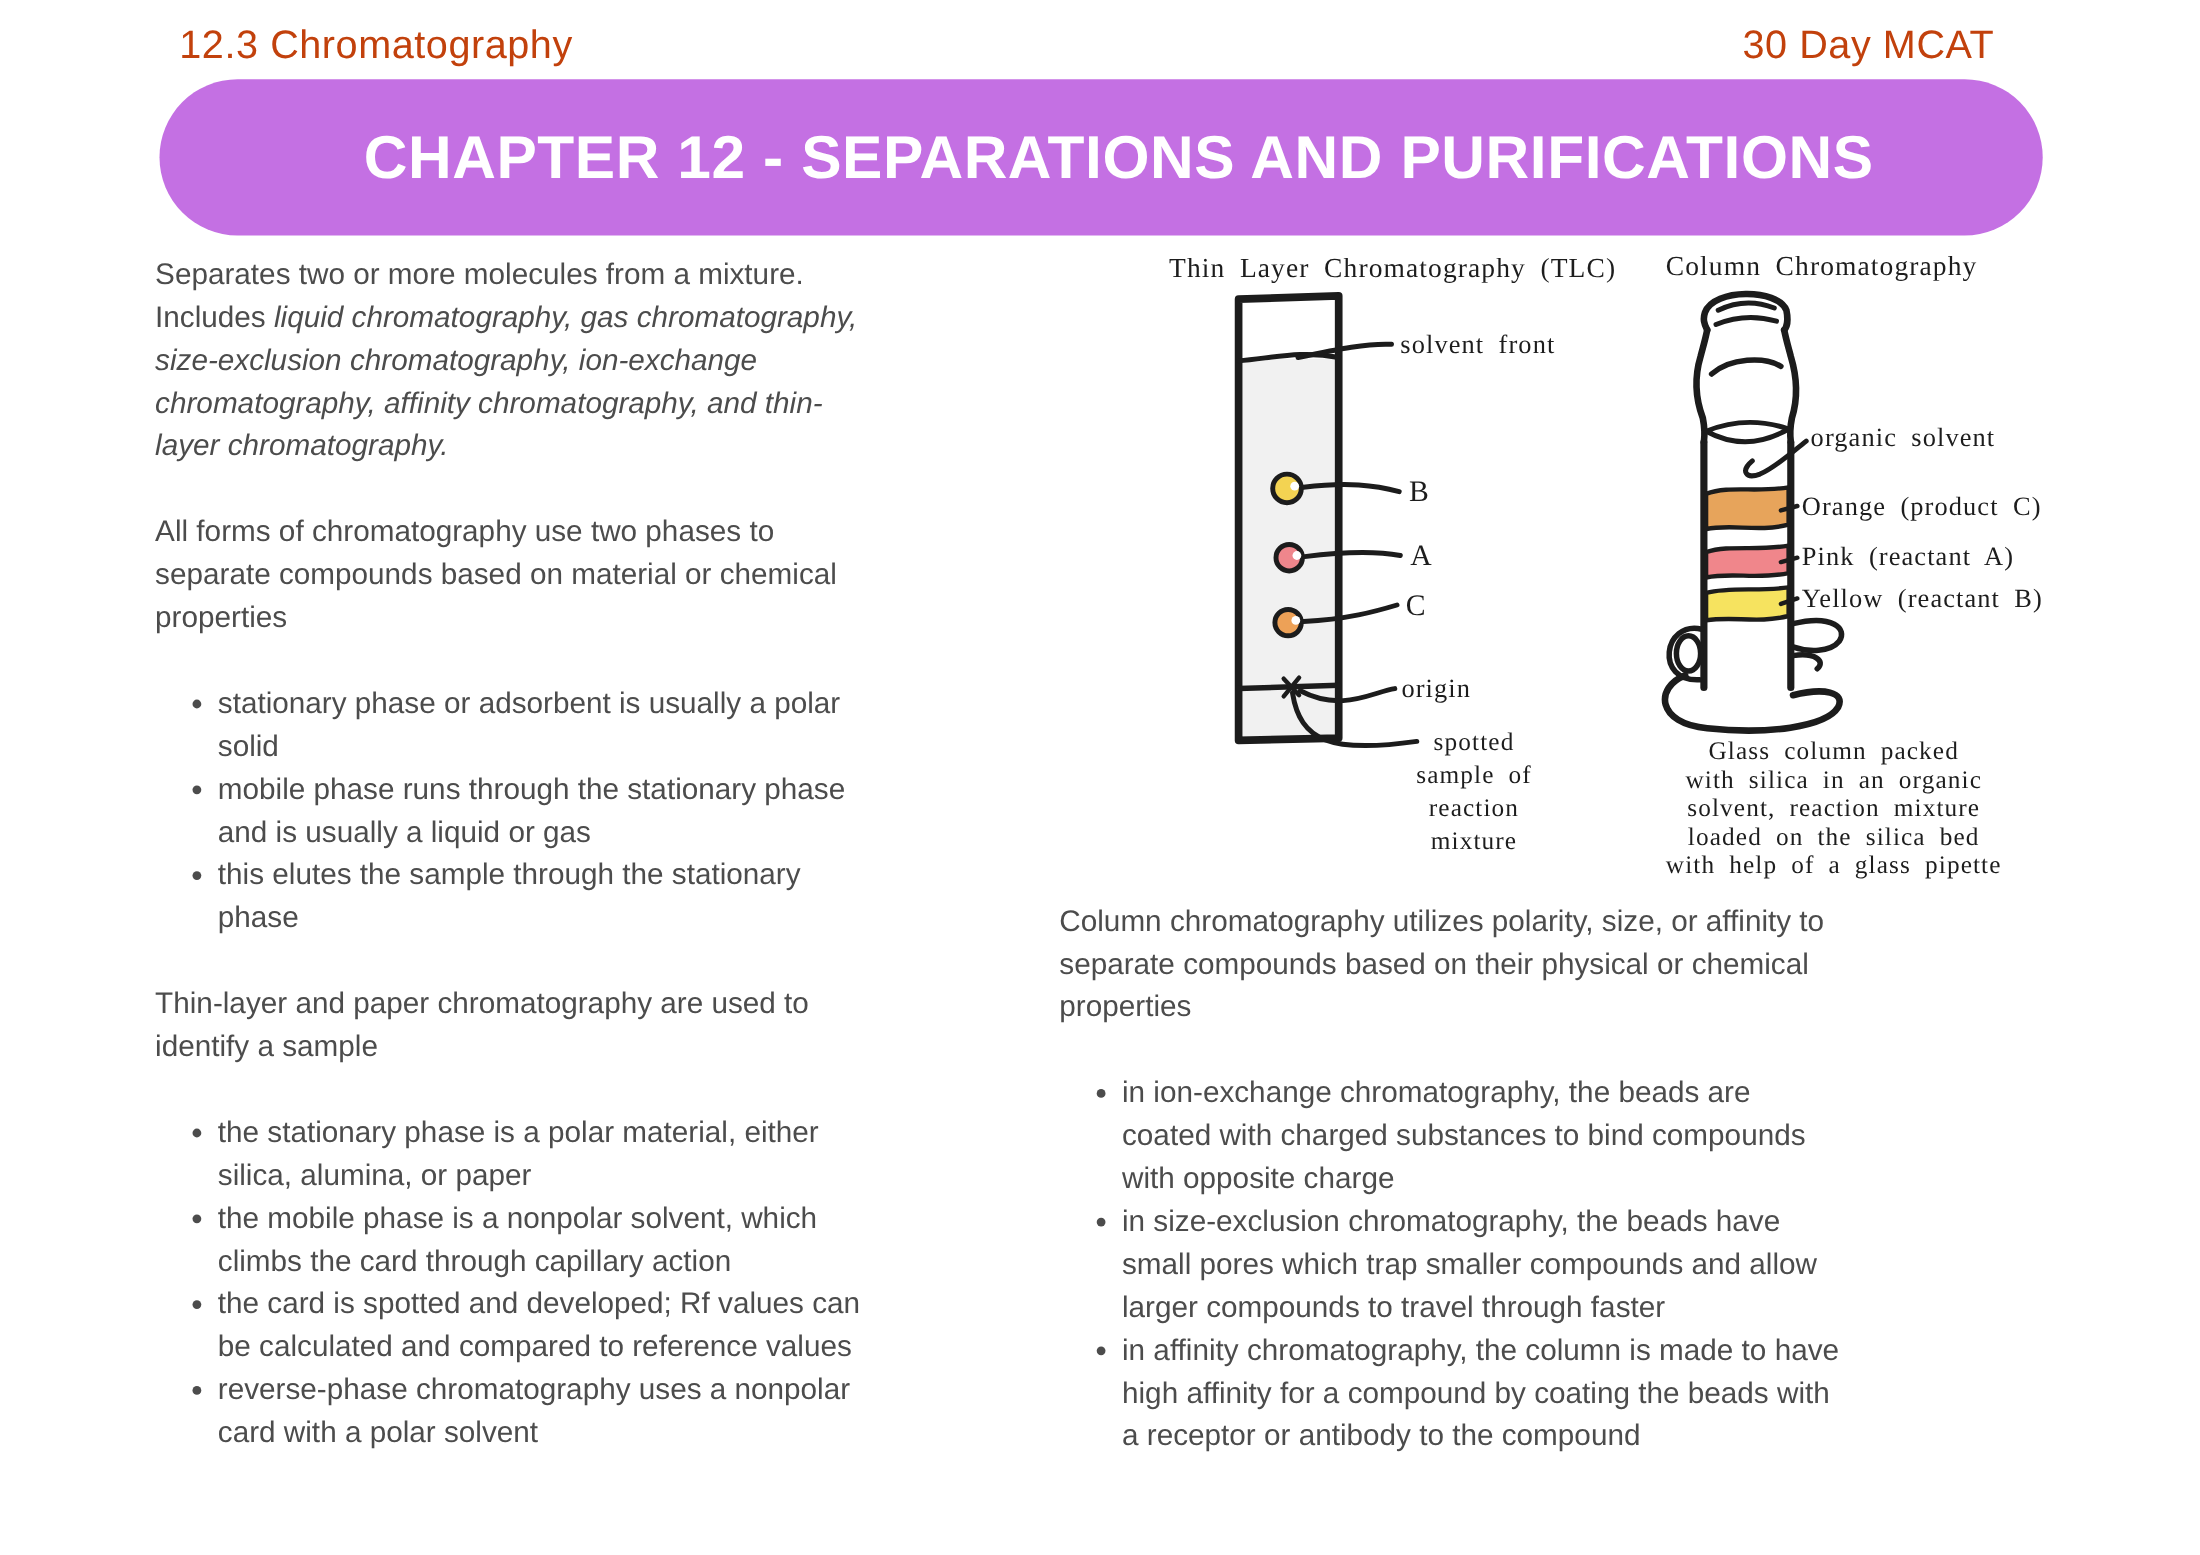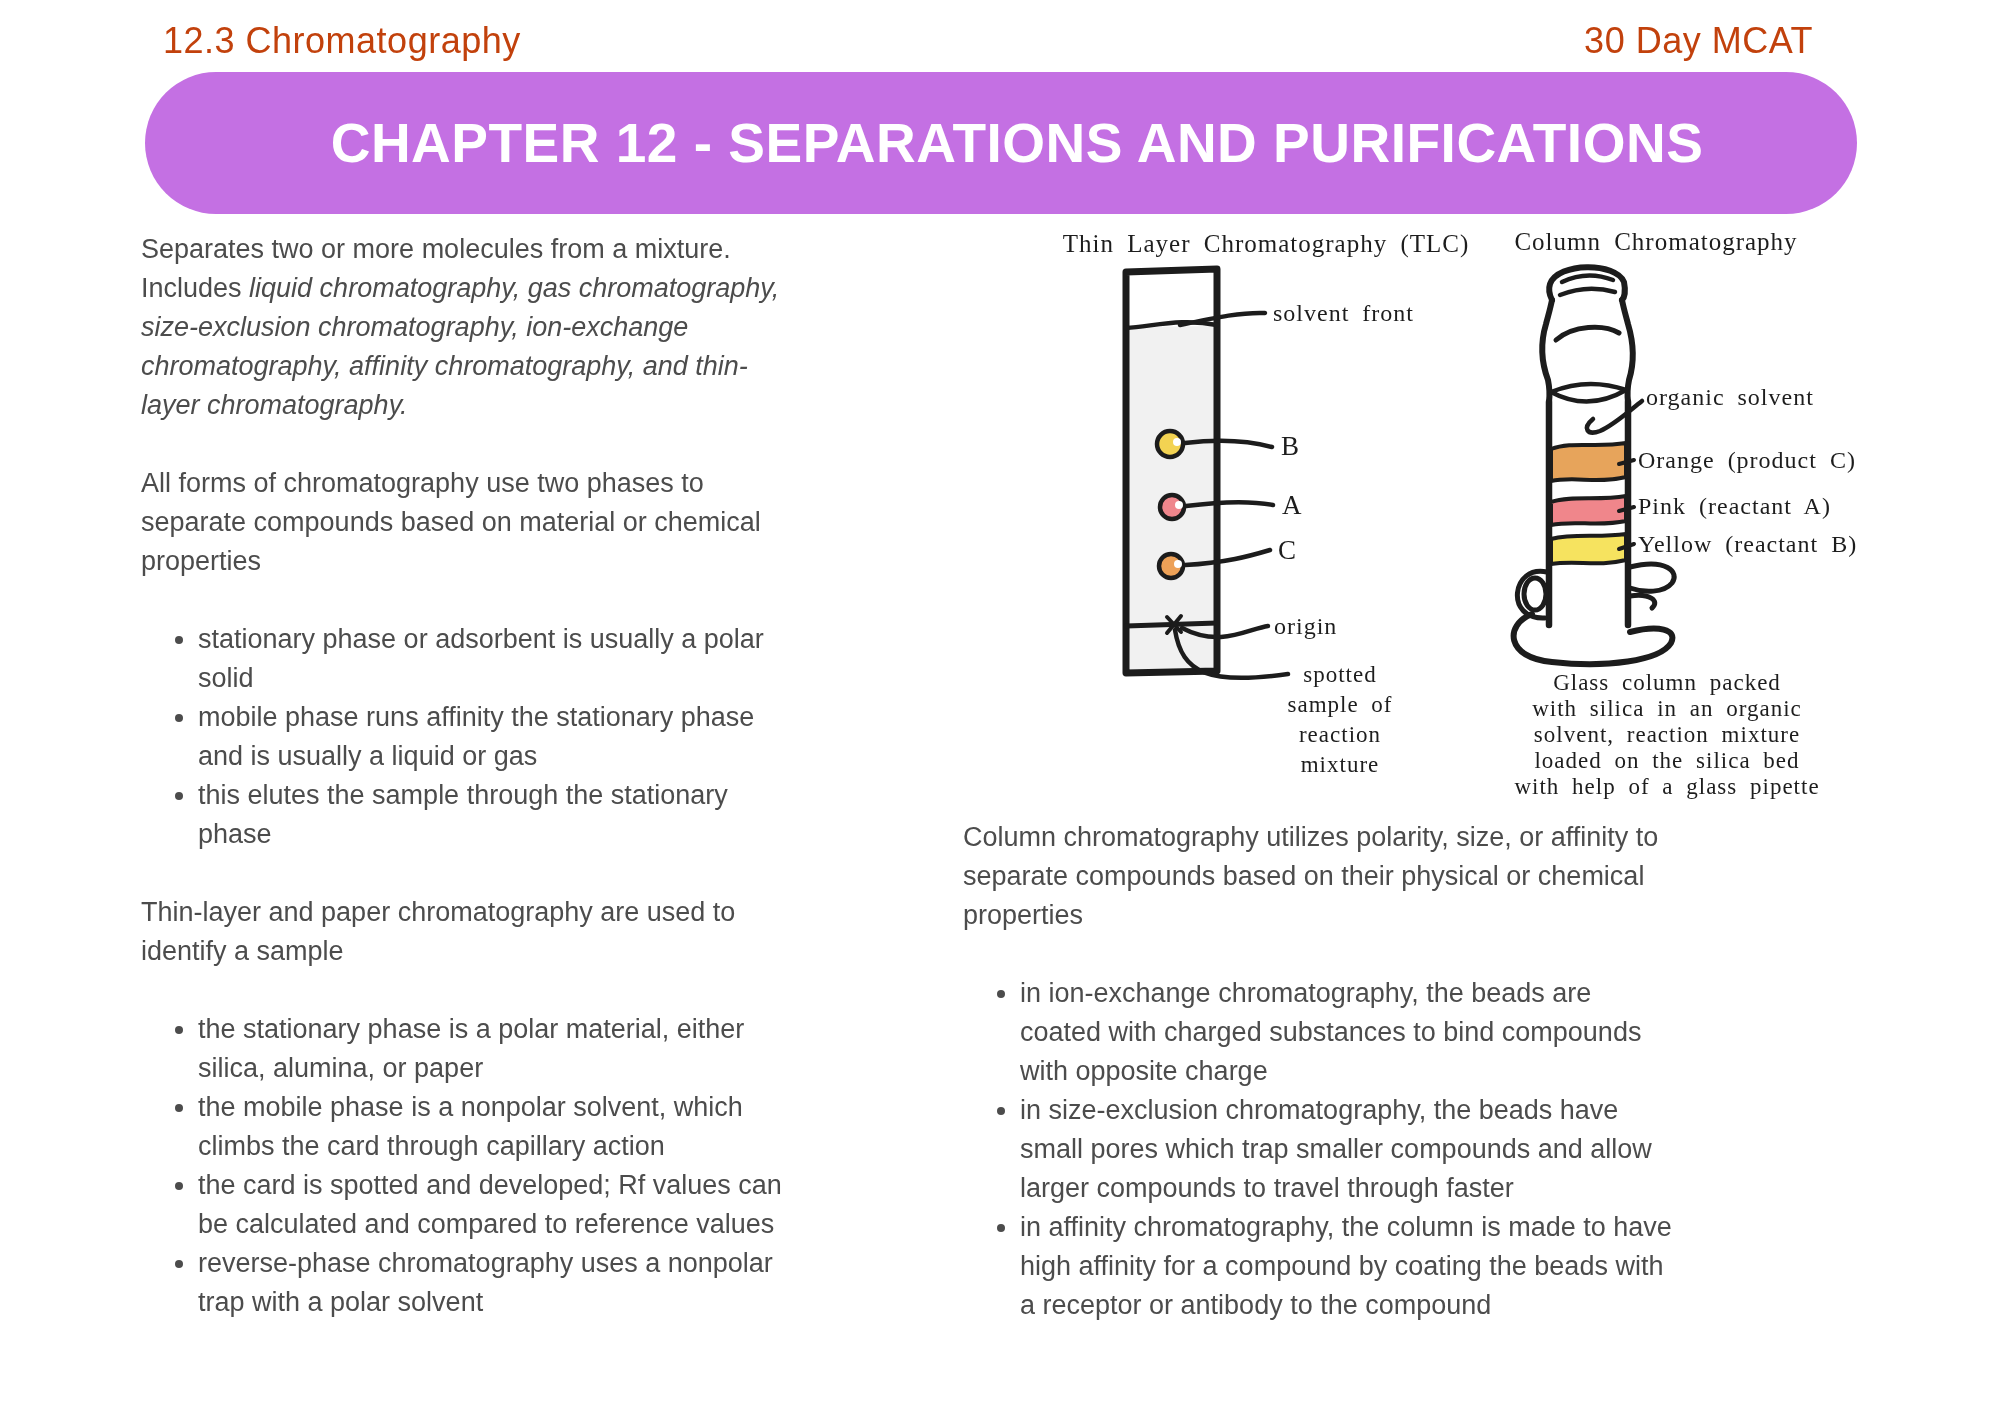--- a/index.html
+++ b/index.html
@@ -54,36 +54,36 @@
 Includes </span><em>liquid chromatography, gas chromatography,
 size-exclusion chromatography, ion-exchange
 chromatography, affinity chromatography, and thin-
 layer chromatography.</em></p>
   <p>All forms of chromatography use two phases to
 separate compounds based on material or chemical
 properties</p>
   <ul>
     <li>stationary phase or adsorbent is usually a polar
 solid</li>
-    <li>mobile phase runs affinity the stationary phase
+    <li>mobile phase runs through the stationary phase
 and is usually a liquid or gas</li>
     <li>this elutes the sample through the stationary
 phase</li>
   </ul>
   <p>Thin-layer and paper chromatography are used to
 identify a sample</p>
   <ul>
     <li>the stationary phase is a polar material, either
 silica, alumina, or paper</li>
     <li>the mobile phase is a nonpolar solvent, which
 climbs the card through capillary action</li>
     <li>the card is spotted and developed; Rf values can
 be calculated and compared to reference values</li>
     <li>reverse-phase chromatography uses a nonpolar
-trap with a polar solvent</li>
+card with a polar solvent</li>
   </ul>
 </div>
 
 <div class="col col-right">
   <p>Column chromatography utilizes polarity, size, or affinity to
 separate compounds based on their physical or chemical
 properties</p>
   <ul>
     <li>in ion-exchange chromatography, the beads are
 coated with charged substances to bind compounds

